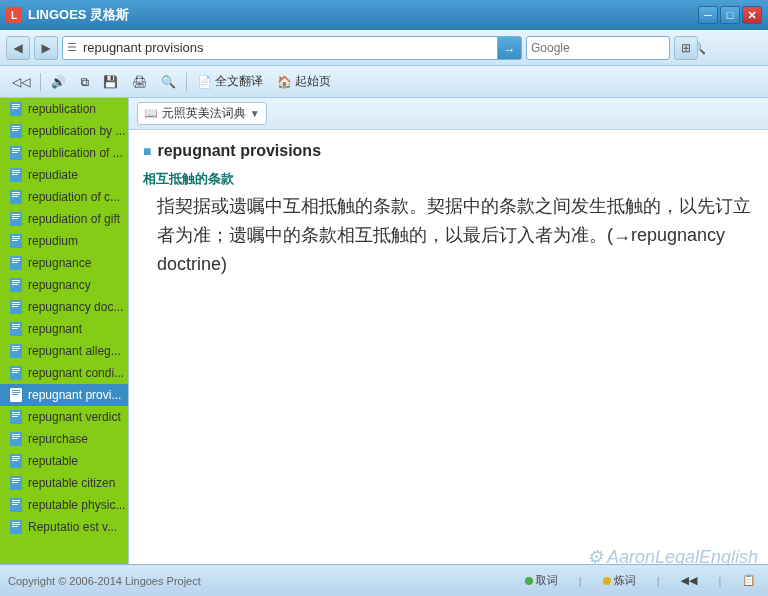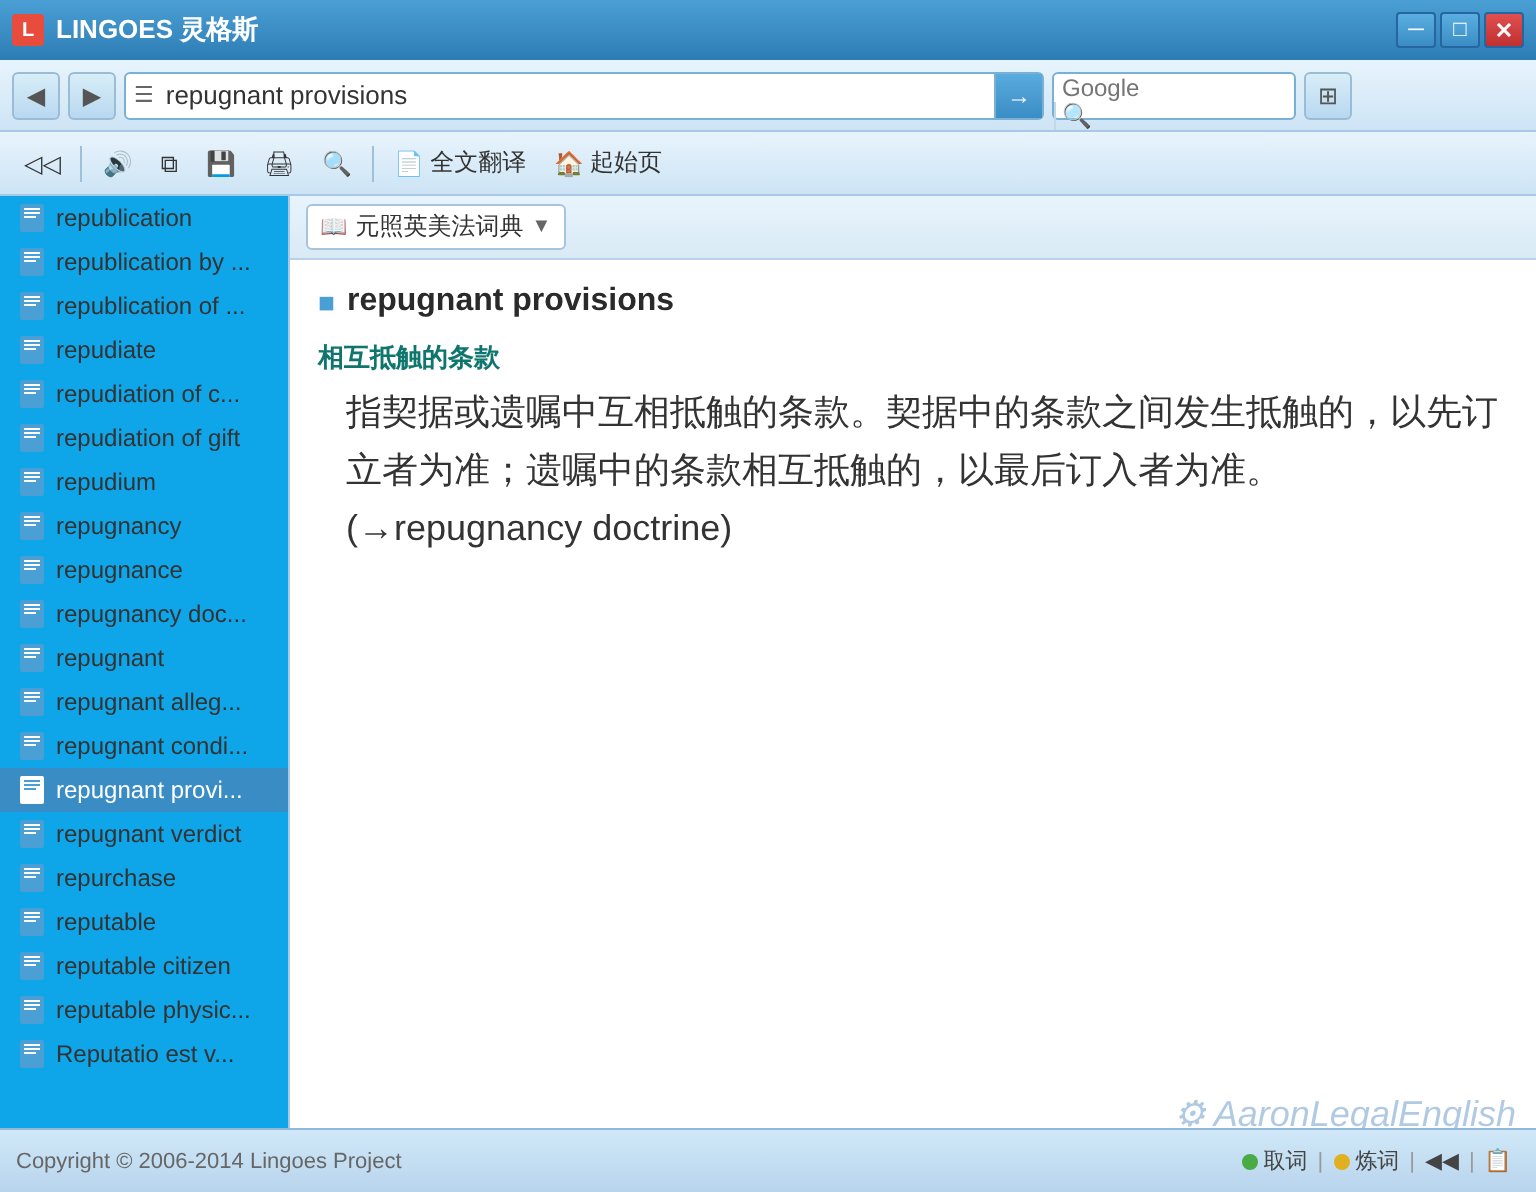--- a/index.html
+++ b/index.html
@@ -53,21 +53,21 @@
       background: transparent; color: #333;
     }
     .search-go-btn {
       width: 24px; height: 22px; background: linear-gradient(to bottom, #5aabde, #3a8dc4);
       border: none; border-left: 1px solid #7ab0d4; cursor: pointer;
       display: flex; align-items: center; justify-content: center; color: white; font-size: 12px;
     }
     .google-box-wrapper {
       display: flex; 
       background: white; border: 1px solid #7ab0d4; border-radius: 3px;
-      height: 24px; width: 122px; flex-direction: column;
+      height: 24px; width: 144px;
     }
     .google-input {
       flex: 1; border: none; outline: none; font-size: 12px; padding: 0 4px;
       background: transparent; color: #999;
     }
     .google-search-btn {
       width: 22px; height: 22px; background: transparent; border: none; border-left: 1px solid #c0d8e8;
       cursor: pointer; display: flex; align-items: center; justify-content: center; color: #555; font-size: 12px;
     }
     .toolbar-screen-btn {
@@ -94,22 +94,22 @@
 
     
     .main-area {
       display: flex;
       height: calc(596px - 30px - 36px - 32px - 24px);
       background: #d4e8f7;
     }
 
     
     .sidebar {
-      width: 145px;
-      background: #0ea5e9;
+      width: 129px;
+      background: #84cc16;
       border-right: 1px solid #a8c8e8;
       display: flex;
       flex-direction: column;
       overflow: hidden;
     }
     .sidebar-scroll {
       flex: 1;
       overflow-y: auto;
       overflow-x: hidden;
     }
@@ -199,21 +199,21 @@
       border-top: 1px solid #90b8d8;
       display: flex;
       align-items: center;
       padding: 0 8px;
       font-size: 11px;
       color: #555;
       justify-content: space-between;
     }
     .status-left { color: #666; }
     .status-right {
-      display: flex; align-items: center; gap: 1px;
+      display: flex; align-items: center; gap: 17px;
     }
     .status-btn {
       display: flex; align-items: center; gap: 3px; cursor: pointer;
       padding: 1px 4px; color: #444;
     }
     .status-dot { width: 8px; height: 8px; border-radius: 50%; background: #4aaa44; }
     .status-dot.yellow { background: #e0b020; }
     .status-separator { color: #999; }
   </style>
 </head>
@@ -334,30 +334,30 @@
           </svg>
         <span>repudium</span>
       </div>
       <div class="sidebar-item">
         <svg class="sidebar-item-icon" viewBox="0 0 16 16">
             <rect x="2" y="1" width="12" height="14" rx="1" fill="#4a9fd4"></rect>
             <rect x="4" y="3" width="8" height="1" fill="white"></rect>
             <rect x="4" y="5" width="8" height="1" fill="white"></rect>
             <rect x="4" y="7" width="6" height="1" fill="white"></rect>
           </svg>
+        <span>repugnance</span>
+      </div>
+      <div class="sidebar-item">
+        <svg class="sidebar-item-icon" viewBox="0 0 16 16">
+            <rect x="2" y="1" width="12" height="14" rx="1" fill="#4a9fd4"></rect>
+            <rect x="4" y="3" width="8" height="1" fill="white"></rect>
+            <rect x="4" y="5" width="8" height="1" fill="white"></rect>
+            <rect x="4" y="7" width="6" height="1" fill="white"></rect>
+          </svg>
         <span>repugnancy</span>
-      </div>
-      <div class="sidebar-item">
-        <svg class="sidebar-item-icon" viewBox="0 0 16 16">
-            <rect x="2" y="1" width="12" height="14" rx="1" fill="#4a9fd4"></rect>
-            <rect x="4" y="3" width="8" height="1" fill="white"></rect>
-            <rect x="4" y="5" width="8" height="1" fill="white"></rect>
-            <rect x="4" y="7" width="6" height="1" fill="white"></rect>
-          </svg>
-        <span>repugnance</span>
       </div>
       <div class="sidebar-item">
         <svg class="sidebar-item-icon" viewBox="0 0 16 16">
             <rect x="2" y="1" width="12" height="14" rx="1" fill="#4a9fd4"></rect>
             <rect x="4" y="3" width="8" height="1" fill="white"></rect>
             <rect x="4" y="5" width="8" height="1" fill="white"></rect>
             <rect x="4" y="7" width="6" height="1" fill="white"></rect>
           </svg>
         <span>repugnancy doc...</span>
       </div>

